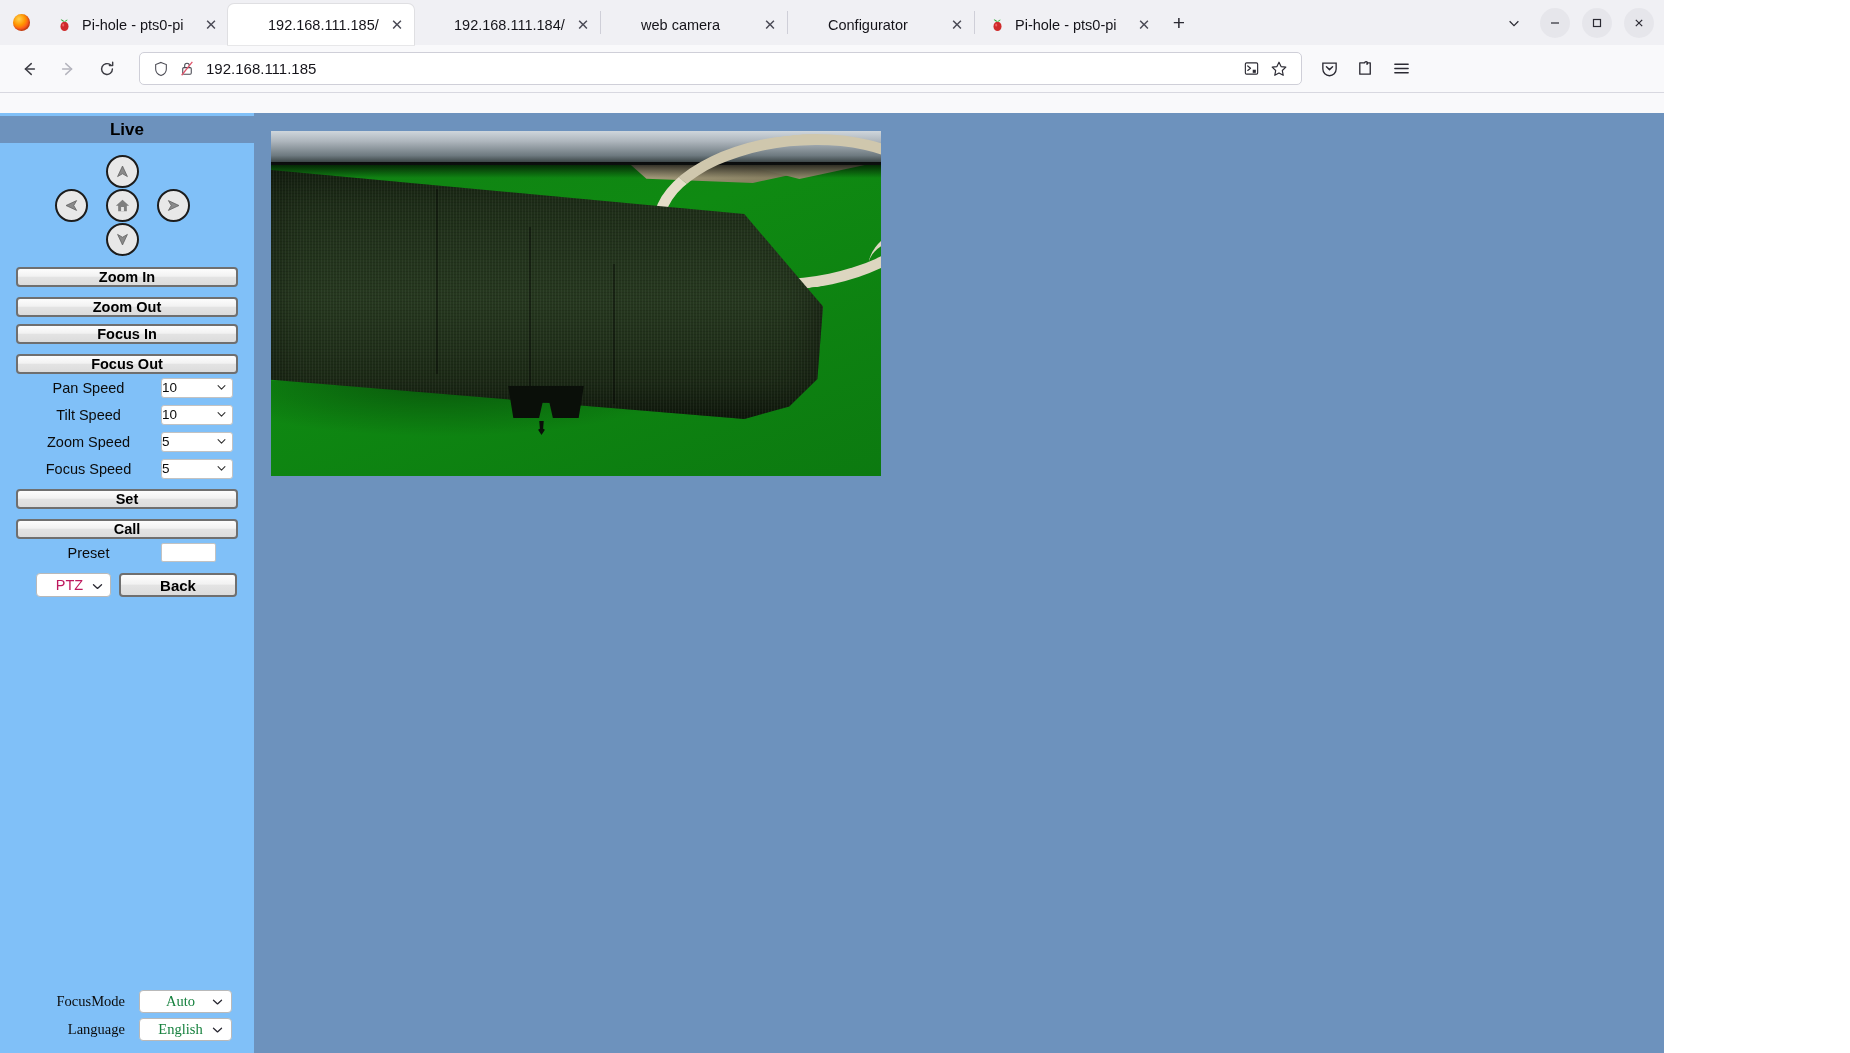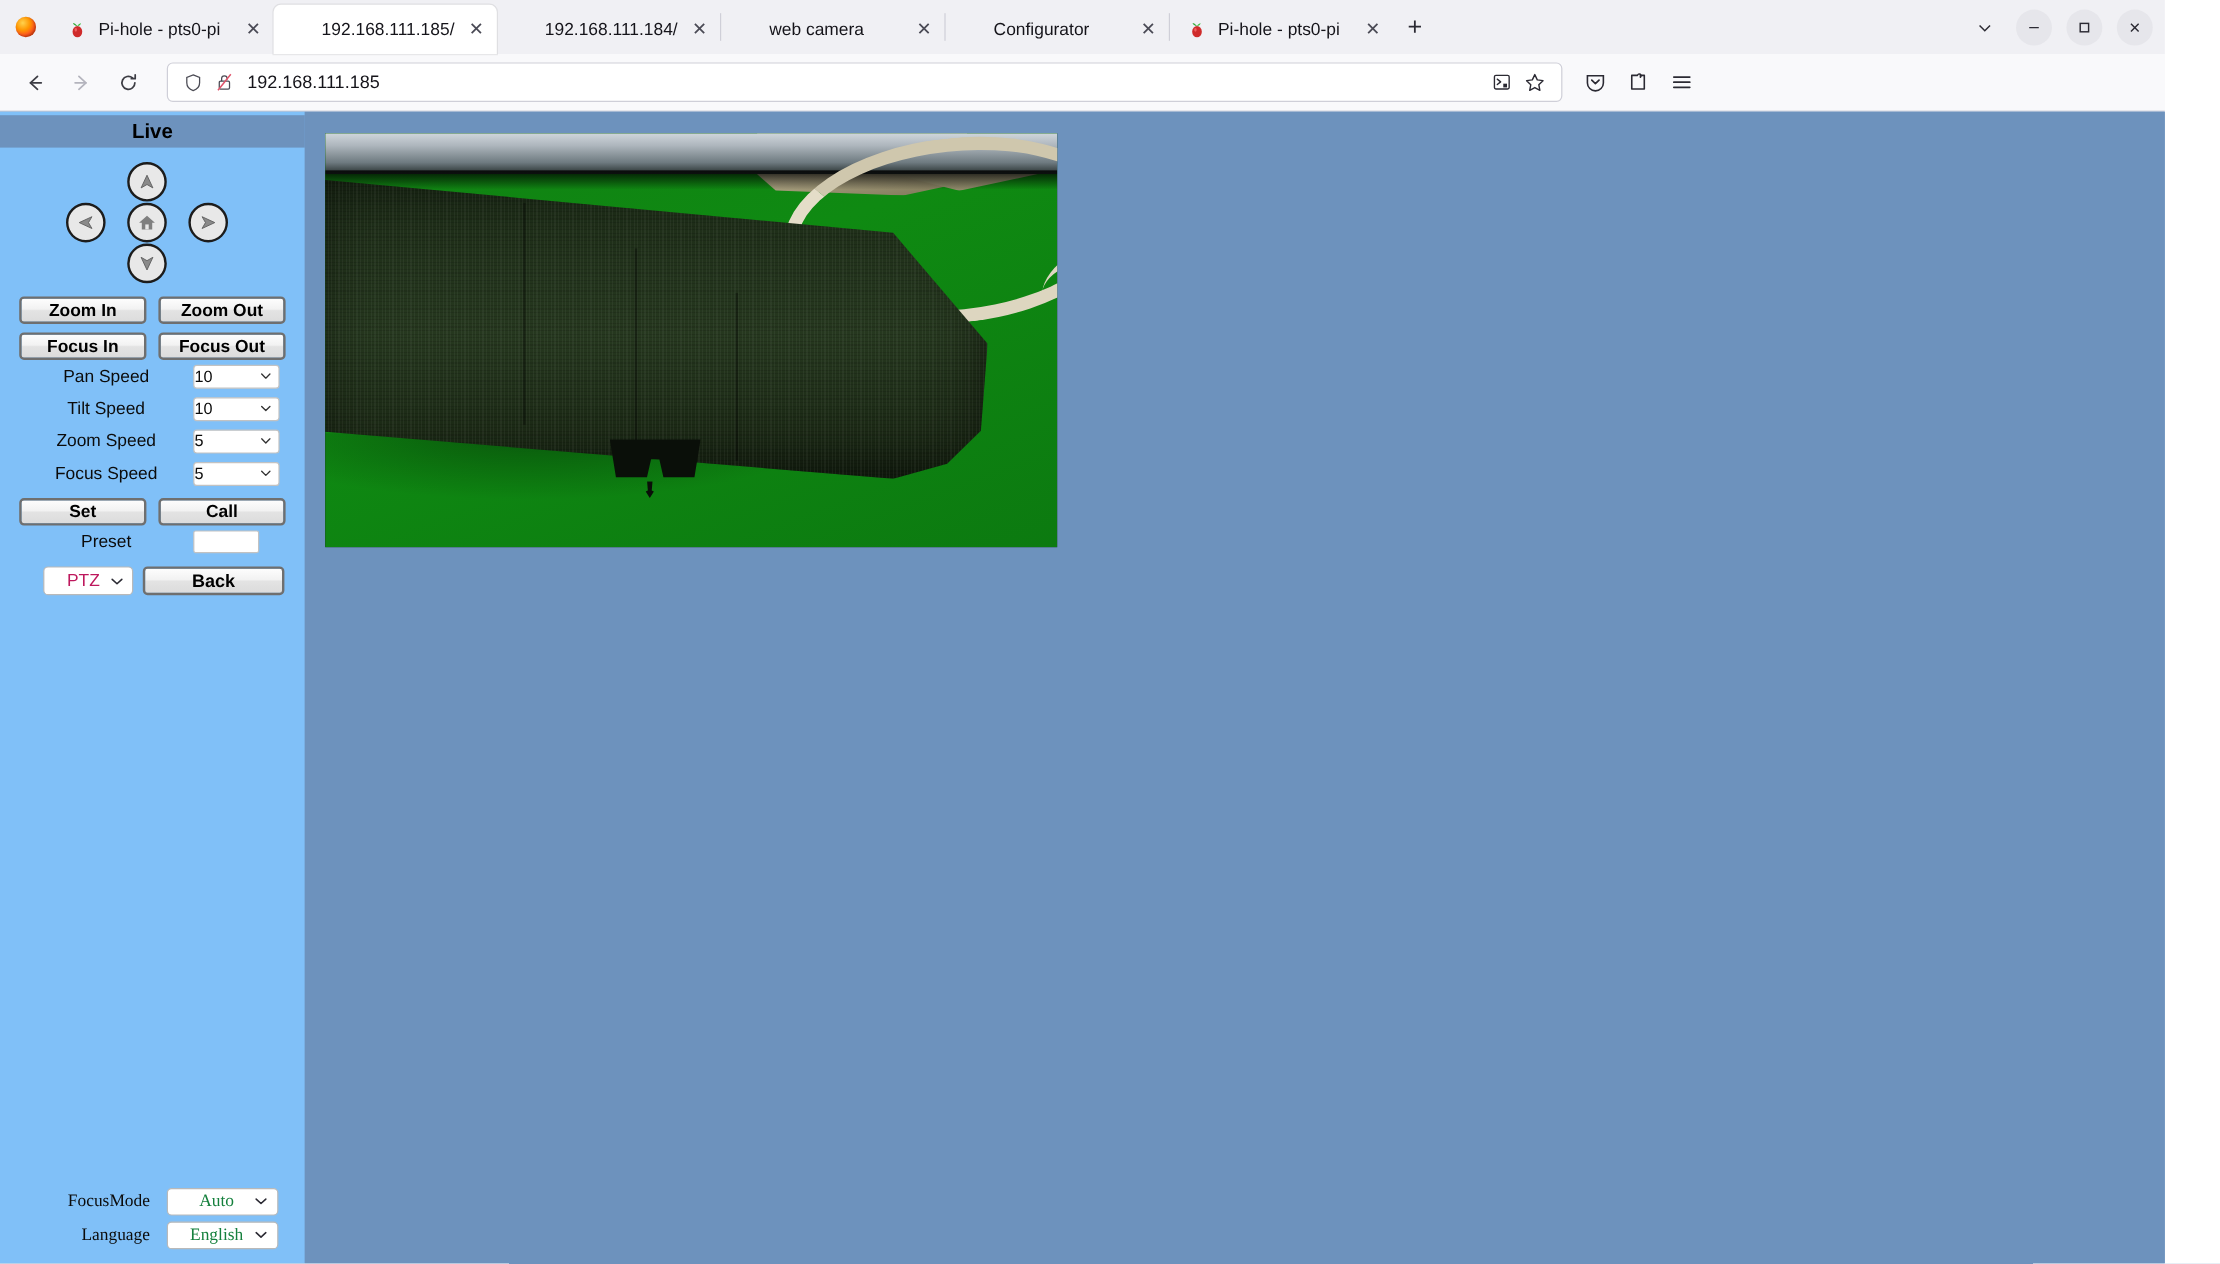--- a/index.html
+++ b/index.html
@@ -7,21 +7,21 @@
     padding: 0;
     width: 1850px;
     height: 1053px;
     overflow: hidden;
     font-family: "Liberation Sans", sans-serif;
     background: #ffffff;
   }
 
   
   .browser {
-    width: 1804px;
+    width: 1664px;
     height: 1053px;
     display: flex;
     flex-direction: column;
     background: #f9f9fb;
   }
 
   .tabstrip {
     height: 45px;
     background: #f0f0f4;
     display: flex;
@@ -181,20 +181,21 @@
     margin-left: 2px;
   }
 
   
   .viewport {
     flex: 1 1 auto;
     display: flex;
     background: #6d92bd;
     position: relative;
     overflow: hidden;
+    margin-top: 20px;
   }
 
   .sidebar {
     width: 254px;
     flex: 0 0 254px;
     background: #80c0f8;
     display: flex;
     flex-direction: column;
     position: relative;
   }
@@ -245,20 +246,21 @@
   .ptz-home  { left: 106px; top: 34px; }
   .ptz-right { left: 157px; top: 34px; }
   .ptz-down  { left: 106px; top: 68px; }
 
   
   .btnrow {
     display: flex;
     gap: 10px;
     padding: 0 16px;
     margin-top: 7px;
+    flex-direction: column;
   }
   .wbtn {
     flex: 1 1 0;
     height: 23px;
     border: 2px solid #6f6f6f;
     border-radius: 4px;
     background: linear-gradient(#fdfdfd 0%, #f2f2f2 45%, #e3e3e3 52%, #dcdcdc 100%);
     font-size: 14.5px;
     font-weight: bold;
     color: #000;

